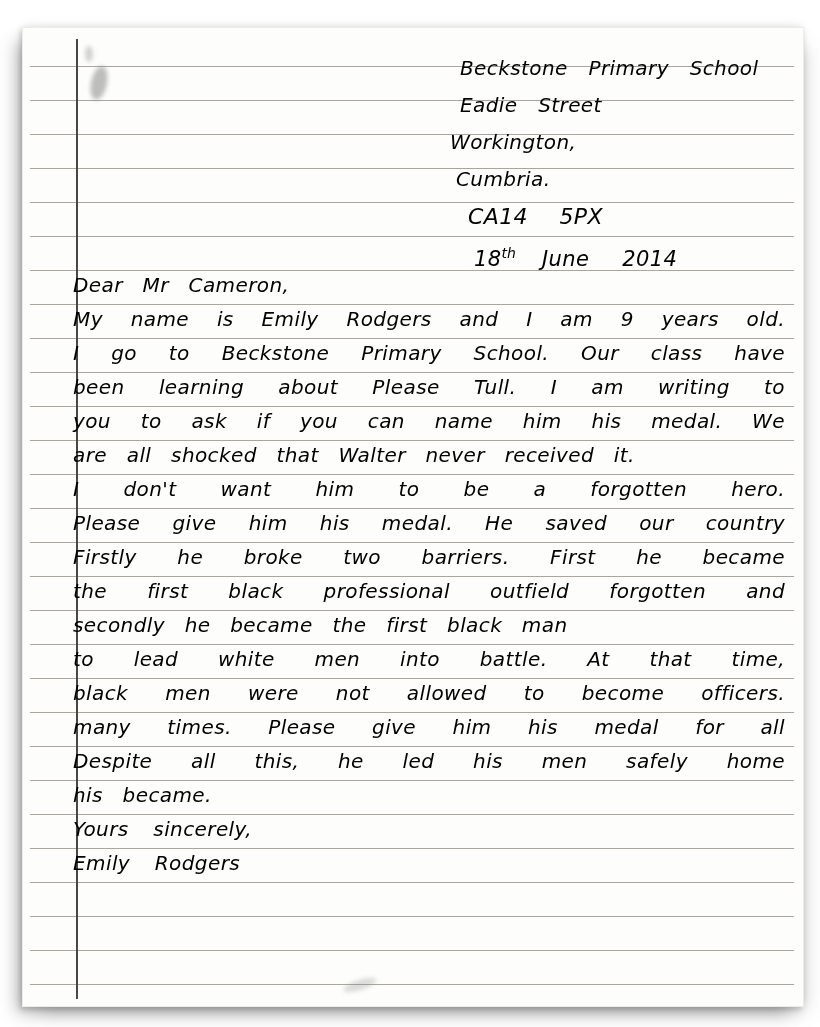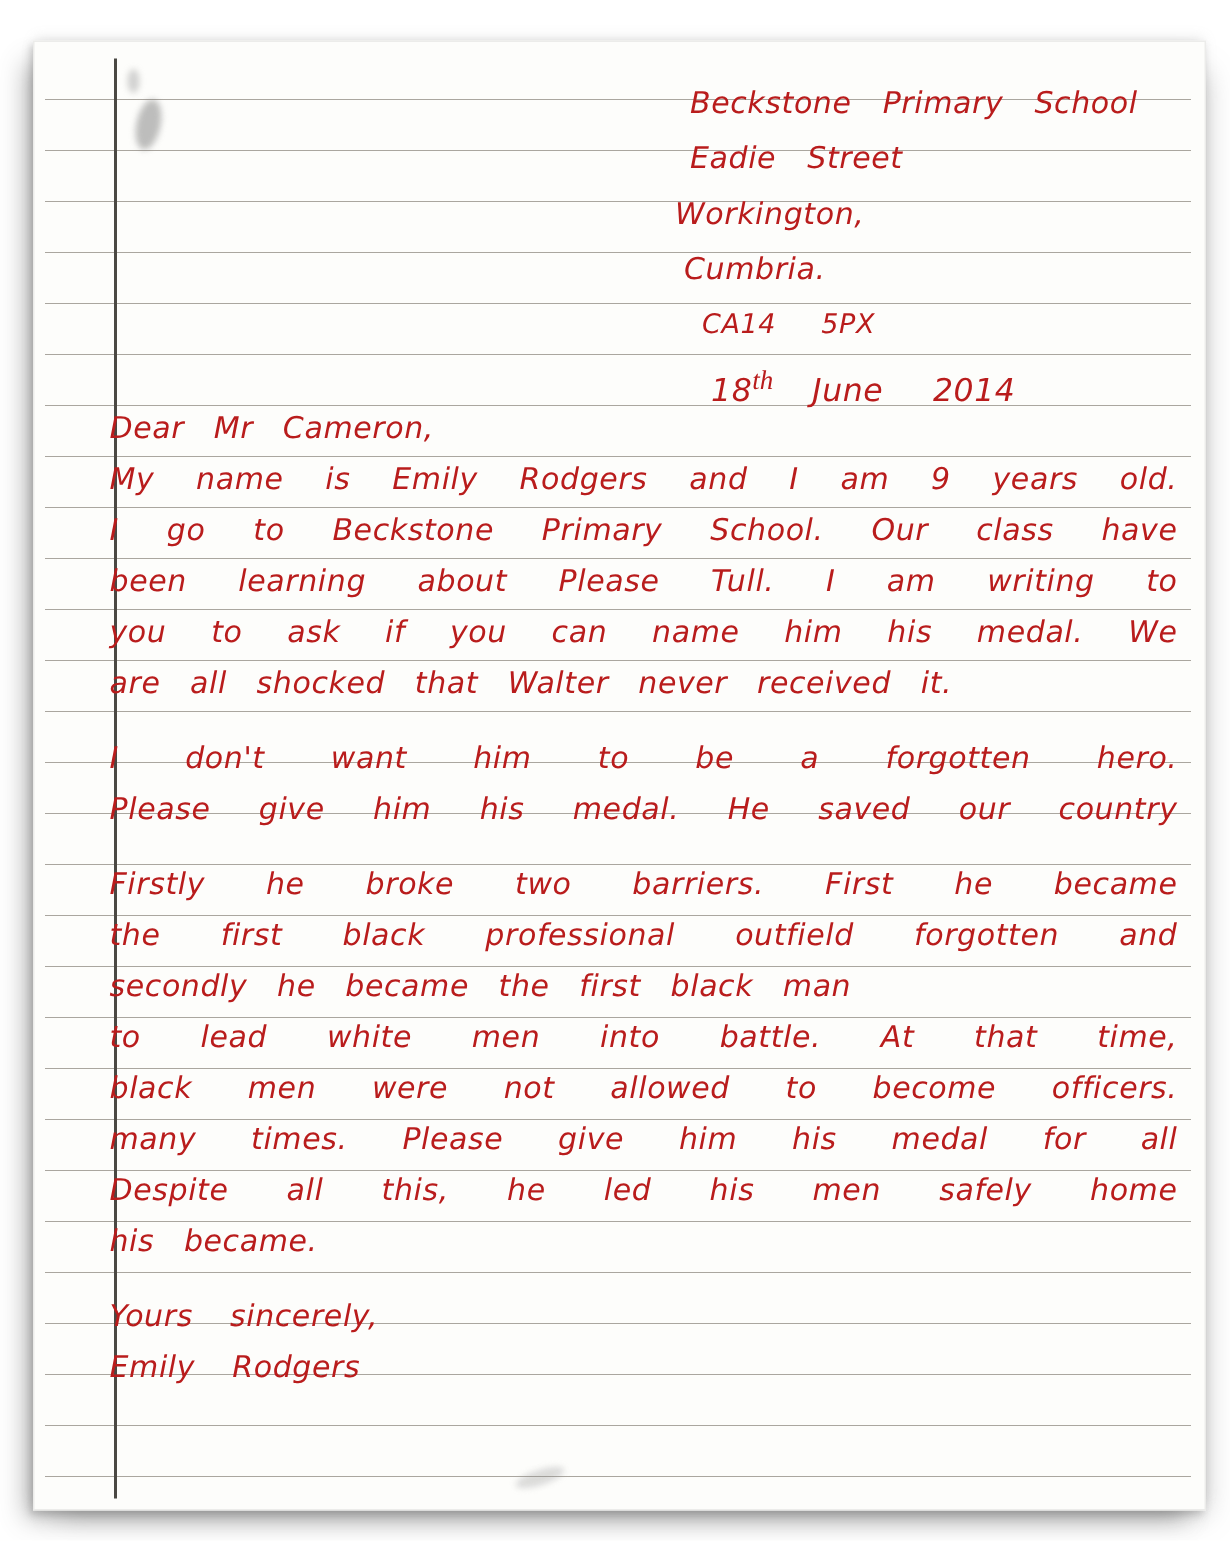--- a/index.html
+++ b/index.html
@@ -49,49 +49,49 @@
               background: rgba(110,110,110,0.45); transform: rotate(12deg); }
   .smudge-b { left: 62px; top: 18px; width: 8px; height: 16px;
               background: rgba(130,130,130,0.35); }
   .smudge-c { left: 320px; top: 952px; width: 34px; height: 10px;
               background: rgba(140,140,140,0.30); transform: rotate(-18deg); }
 
   
   .hw {
     font-family: "DejaVu Sans", sans-serif;
     font-style: italic;
-    color: #b91c1c;
+    color: #000000;
     letter-spacing: 0.4px;
   }
   .address {
     position: absolute;
     left: 437px; top: 22px;
     width: 330px;
     font-size: 20px;
     line-height: 37px;
     word-spacing: 14px;
     white-space: nowrap;
   }
-  .address .lg { font-size: 18px; word-spacing: 24px; font-style: italic; }
+  .address .lg { font-size: 22px; word-spacing: 24px; font-style: italic; }
   .address-line:nth-child(3) { margin-left: -10px; }
   .address-line:nth-child(4) { margin-left: -4px; }
   .address-line:nth-child(5) { margin-left: 8px; }
   .date-line { font-size: 21px; margin-left: 14px; word-spacing: 26px; }
-  .date-line sup { font-size: 18px; letter-spacing: 0; font-family: Liberation Serif, serif; }
+  .date-line sup { font-size: 14px; letter-spacing: 0; }
   .date-rest { margin-left: 26px; }
 
   .letter-body {
     position: absolute;
     left: 50px; top: 228px;
     width: 712px;
     font-size: 20px;
     line-height: 34px;
     word-spacing: 13px;
   }
-  .para { margin-top: 16px; }
+  .para { }
   .salutation { margin-top: 12px; }
   .hw-line { min-height: 34px; }
   .fill { text-align: justify; text-align-last: justify; }
   .closing .hw-line { word-spacing: 18px; }
 </style>
 </head>
 <body>
 
 <div class="scan">
   <div class="paper">

